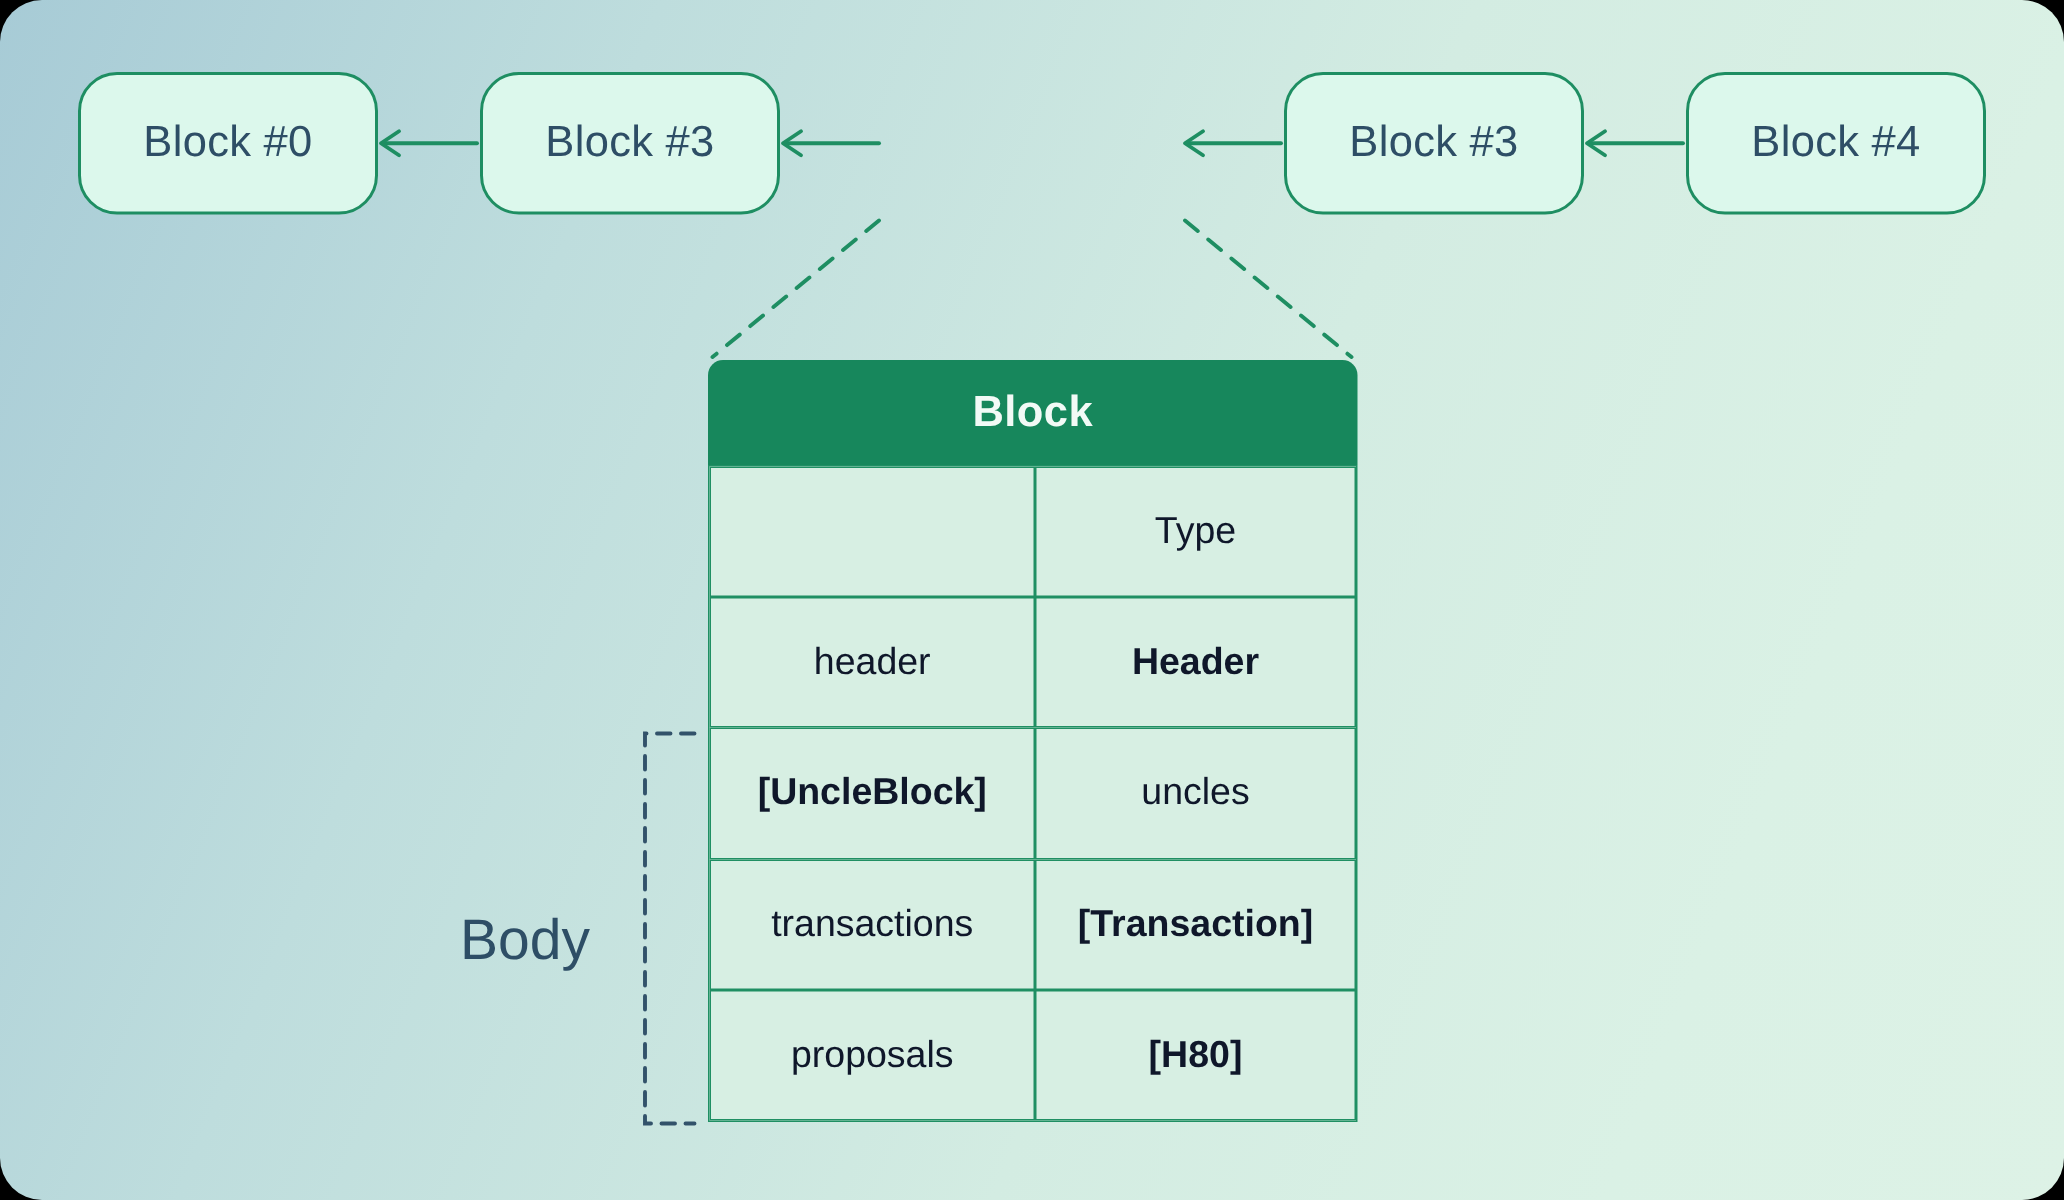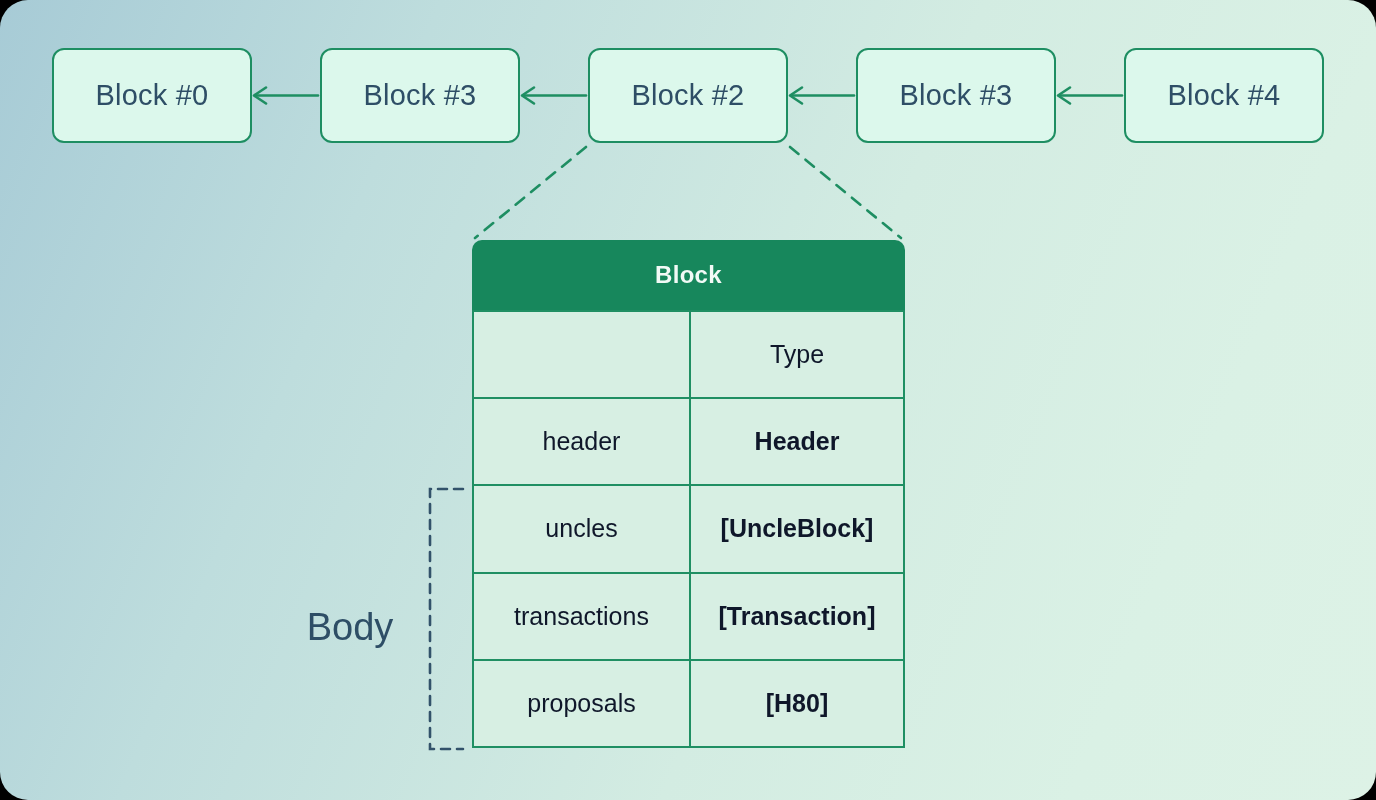--- a/index.html
+++ b/index.html
@@ -17,21 +17,21 @@
     background: linear-gradient(112deg, #a7cbd6 0%, #bedddd 26%, #d3ece2 58%, #daf1e5 82%, #ddf2e6 100%);
   }
   
   .block-box {
     position: absolute;
     top: 48px;
     width: 200px;
     height: 95px;
     background: #dcf8ec;
     border: 2.5px solid #1e8e62;
-    border-radius: 12px;
+    border-radius: 26px;
     box-sizing: border-box;
     display: flex;
     align-items: center;
     justify-content: center;
     font-size: 29px;
     color: #2e4e66;
     letter-spacing: 0.2px;
   }
   
   .overlay {
@@ -48,21 +48,21 @@
     width: 433px;
   }
   .dt-header {
     height: 70px;
     background: #17875c;
     border-radius: 10px 10px 0 0;
     display: flex;
     align-items: center;
     justify-content: center;
     color: #f2faf6;
-    font-size: 24px;
+    font-size: 29px;
     font-weight: 700;
     letter-spacing: 0.3px;
   }
   .dt-grid {
     display: grid;
     grid-template-columns: 217px 1fr;
     grid-auto-rows: 87.2px;
     border: 1.3px solid #1f8f63;
     box-sizing: border-box;
   }
@@ -90,23 +90,20 @@
 </head>
 <body>
 
 <div class="canvas">
 
   <div class="block-box" style="left:52px">
       <span>Block #0</span>
     </div>
   <div class="block-box" style="left:320px">
       <span>Block #3</span>
-    </div>
-  <div class="block-box" style="left:588px">
-      <span>Block #2</span>
     </div>
   <div class="block-box" style="left:856px">
       <span>Block #3</span>
     </div>
   <div class="block-box" style="left:1124px">
       <span>Block #4</span>
     </div>
 
   <svg class="overlay" viewBox="0 0 1376 800">
 
@@ -139,22 +136,22 @@
 
   <div class="detail-table">
     <div class="dt-header">Block</div>
     <div class="dt-grid">
       <div class="cell"></div>
       <div class="cell">Type</div>
 
       <div class="cell">header</div>
       <div class="cell type-val">Header</div>
 
+      <div class="cell type-val">[UncleBlock]</div>
       <div class="cell">uncles</div>
-      <div class="cell type-val">[UncleBlock]</div>
 
       <div class="cell">transactions</div>
       <div class="cell type-val">[Transaction]</div>
 
       <div class="cell">proposals</div>
       <div class="cell type-val">[H80]</div>
     </div>
   </div>
 
   <div class="body-label">Body</div>

